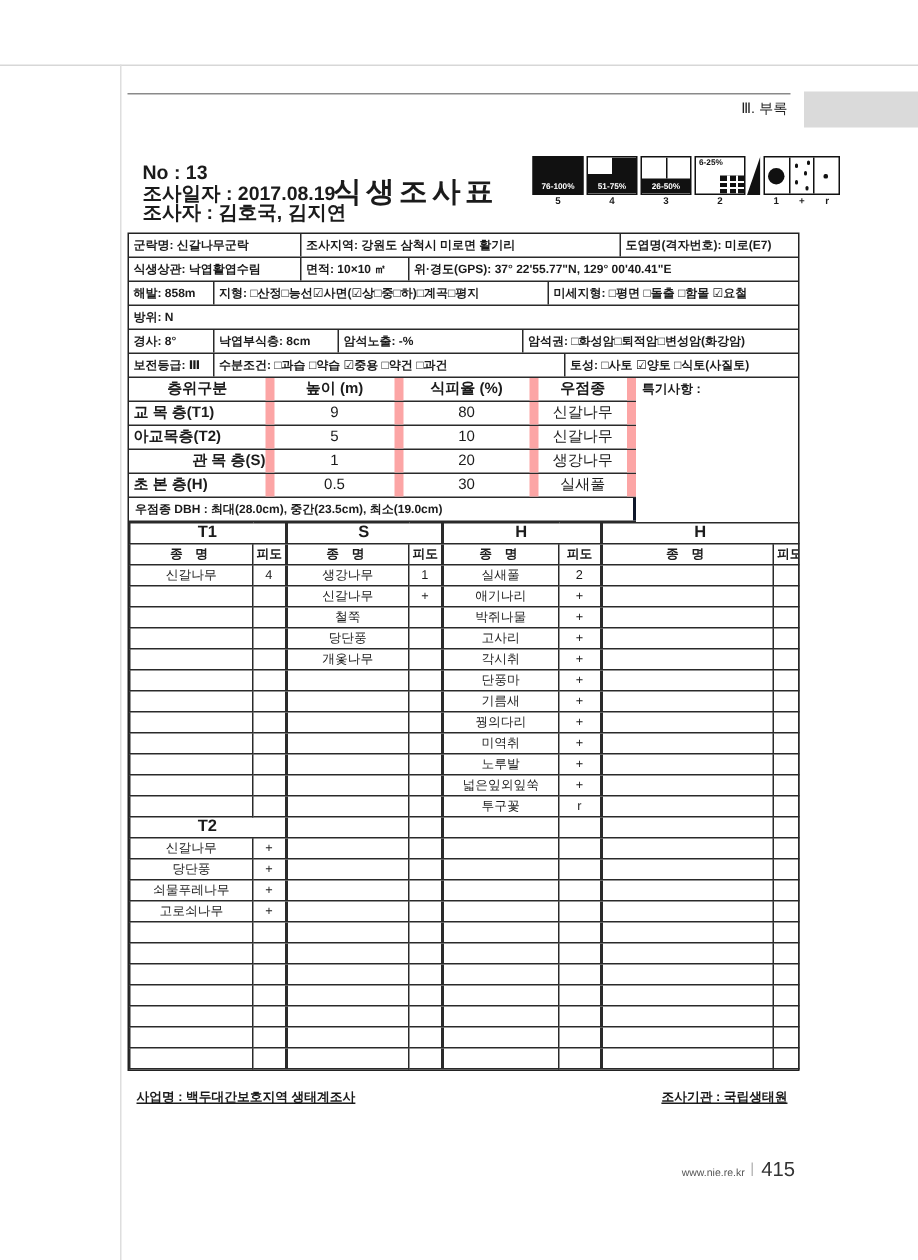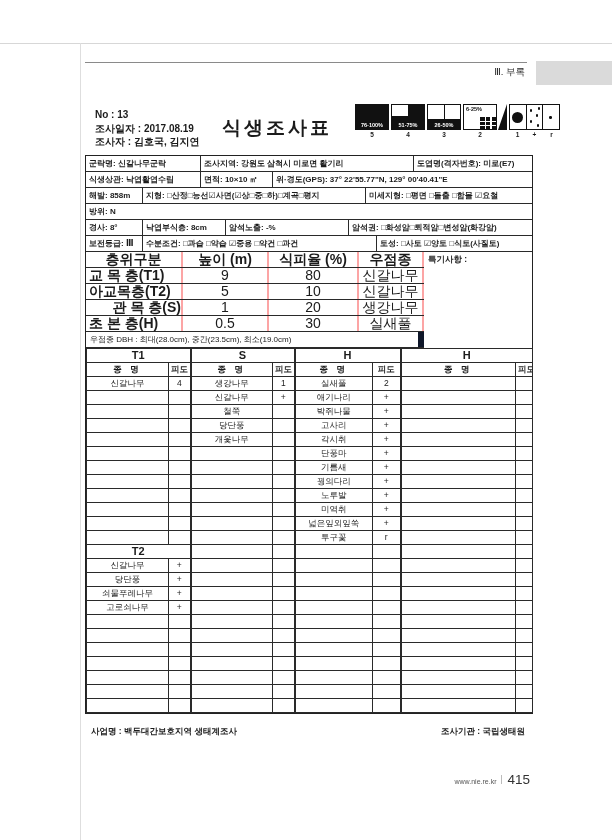--- a/index.html
+++ b/index.html
@@ -6,21 +6,21 @@
   .page{position:relative;width:612px;height:840px;background:#ffffff;overflow:hidden;
         font-family:"Liberation Sans","DejaVu Sans",sans-serif;color:#1b1b1b;}
   
   .scanline-top{position:absolute;left:0;top:43px;width:612px;height:1px;background:#d7d7d7;}
   .scanline-left{position:absolute;left:80px;top:43px;width:1px;height:797px;background:#dedede;}
   
   .hr-rule{position:absolute;left:85px;top:62px;width:442px;height:1px;background:#8a8a8a;}
   .section-header{position:absolute;top:66px;right:87px;font-size:9.5px;color:#222;}
   .gray-tab{position:absolute;left:536px;top:61px;width:76px;height:24px;background:#dadada;}
   
-  .meta{position:absolute;left:95px;top:108px;font-size:10px;font-weight:bold;line-height:13.5px;}
+  .meta{position:absolute;left:95px;top:108px;font-size:13px;font-weight:bold;line-height:13.5px;}
   .doc-title{position:absolute;left:222px;top:115px;font-size:19px;font-weight:bold;letter-spacing:3px;}
   
   .legend{position:absolute;left:355px;top:104px;display:flex;align-items:flex-start;}
   .leg-item{display:flex;flex-direction:column;align-items:center;margin-right:2px;}
   .leg-box{position:relative;width:34px;height:26px;border:1px solid #111;box-sizing:border-box;background:#fff;overflow:hidden;}
   .leg-score{font-size:6.5px;margin-top:1px;font-weight:bold;}
   .leg-range{position:absolute;left:0;right:0;bottom:1px;text-align:center;font-size:5.5px;color:#fff;font-weight:bold;}
   .b1{background:#111;}
   .b2 .q-tr{position:absolute;right:0;top:0;width:50%;height:50%;background:#111;}
   .b2 .q-b{position:absolute;left:0;bottom:0;width:100%;height:55%;background:#111;}
@@ -41,37 +41,37 @@
   
   .form{position:absolute;left:85px;top:155px;width:446px;border:1.5px solid #222;box-sizing:content-box;background:#fff;}
   .irow{display:flex;border-bottom:1px solid #2a2a2a;height:15px;}
   .icell{box-sizing:border-box;border-right:1px solid #2a2a2a;padding:1px 3px 0 3px;font-size:8px;
          font-weight:bold;white-space:nowrap;overflow:hidden;line-height:13px;}
   .icell:last-child{border-right:none;flex:1;}
   
   .layer-wrap{display:flex;}
   .layer-left{width:338px;}
   .lrow{display:flex;border-bottom:1px solid #2a2a2a;height:15px;}
-  .lcell{box-sizing:border-box;border-right:2px solid #fca5a5;font-size:14px;text-align:center;
+  .lcell{box-sizing:border-box;border-right:6px solid #fca5a5;font-size:10px;text-align:center;
          padding-top:1px;line-height:13px;white-space:nowrap;overflow:hidden;}
   .lhead{font-weight:bold;}
   .w97{width:97px}.w86{width:86px}.w90{width:90px}.w65{width:65px}
-  .dbh-cell{width:338px;text-align:left;padding-left:4px;font-size:8px;font-weight:normal;border-right:6px solid #0f172a;}
+  .dbh-cell{width:338px;text-align:left;padding-left:4px;font-size:8px;font-weight:bold;border-right:2px solid #0f172a;}
   .layer-right{flex:1;padding:2px 4px;font-size:8.5px;font-weight:bold;}
   
   #species-table{border-collapse:collapse;table-layout:fixed;width:446px;}
   #species-table td{border:1px solid #2a2a2a;height:13px;padding:0 2px;font-size:8.5px;
       overflow:hidden;white-space:nowrap;text-align:center;line-height:13px;}
   #species-table .sp-grp{font-weight:bold;font-size:11px;}
   #species-table .sp-nameh{font-weight:bold;letter-spacing:3px;}
   #species-table .sp-coverh{font-weight:bold;}
   #species-table .gsep{border-left:2px solid #2a2a2a;}
   
   .biz-row{position:absolute;left:85px;top:726px;width:446px;display:flex;justify-content:space-between;
-           font-size:8.5px;font-weight:bold;padding:0 6px;box-sizing:border-box;}
+           font-size:8.5px;font-weight:bold;padding:0 6px;box-sizing:border-box;text-decoration:underline;}
   .page-footer{position:absolute;right:82px;top:772px;display:flex;align-items:baseline;}
   .footer-site{font-size:7px;color:#555;margin-right:5px;}
   .footer-bar{width:1px;height:9px;background:#bbb;margin-right:5px;align-self:center;}
   .footer-page{font-size:13.5px;color:#333;}
 </style>
 </head>
 <body>
 
 <div class="page">
 
@@ -322,31 +322,31 @@
             <td class="sp-name gsep">꿩의다리</td>
             <td class="sp-cover">+</td>
             <td class="sp-name gsep"></td>
             <td class="sp-cover"></td>
           </tr>
           <tr>
             <td class="sp-name"></td>
             <td class="sp-cover"></td>
             <td class="sp-name gsep"></td>
             <td class="sp-cover"></td>
+            <td class="sp-name gsep">미역취</td>
+            <td class="sp-cover">+</td>
+            <td class="sp-name gsep"></td>
+            <td class="sp-cover"></td>
+          </tr>
+          <tr>
+            <td class="sp-name"></td>
+            <td class="sp-cover"></td>
+            <td class="sp-name gsep"></td>
+            <td class="sp-cover"></td>
             <td class="sp-name gsep">노루발</td>
-            <td class="sp-cover">+</td>
-            <td class="sp-name gsep"></td>
-            <td class="sp-cover"></td>
-          </tr>
-          <tr>
-            <td class="sp-name"></td>
-            <td class="sp-cover"></td>
-            <td class="sp-name gsep"></td>
-            <td class="sp-cover"></td>
-            <td class="sp-name gsep">미역취</td>
             <td class="sp-cover">+</td>
             <td class="sp-name gsep"></td>
             <td class="sp-cover"></td>
           </tr>
           <tr>
             <td class="sp-name"></td>
             <td class="sp-cover"></td>
             <td class="sp-name gsep"></td>
             <td class="sp-cover"></td>
             <td class="sp-name gsep">넓은잎외잎쑥</td>

